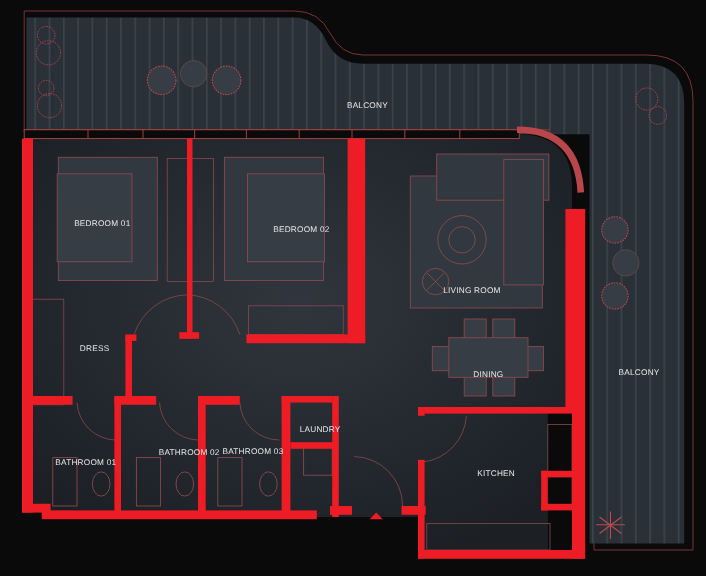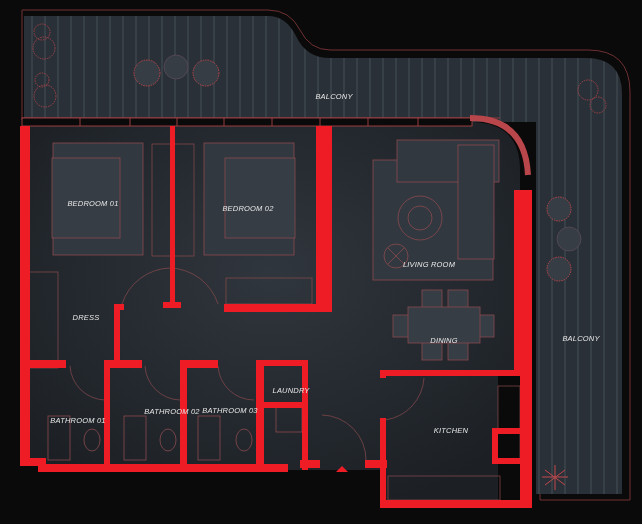--- a/index.html
+++ b/index.html
@@ -1,20 +1,20 @@
 <!DOCTYPE html>
 <html><head>
 <meta charset="utf-8">
 <style>
   html, body { margin: 0; padding: 0; background: #0a0a0a; }
   body { width: 642px; height: 524px; overflow: hidden; position: relative;
          font-family: "Liberation Sans", "DejaVu Sans", sans-serif; }
   #plan { position: absolute; left: 0; top: 0; width: 642px; height: 524px; }
   .room-label { position: absolute; color: #e6e6e6; font-size: 7.5px; letter-spacing: 0.2px;
-                white-space: nowrap; transform: translate(-50%, -50%); text-transform: uppercase; font-style: italic; }
+                white-space: nowrap; transform: translate(-50%, -50%); text-transform: uppercase; }
 </style>
 </head>
 <body>
 
 <svg id="plan" viewBox="0 0 642 524" xmlns="http://www.w3.org/2000/svg">
   <defs>
     <pattern id="deck" width="13" height="10" patternUnits="userSpaceOnUse">
       <rect width="13" height="10" fill="#2a3038"></rect>
       <line x1="6" y1="0" x2="6" y2="10" stroke="#56606a" stroke-width="0.6"></line>
     </pattern>
@@ -158,21 +158,21 @@
     <rect x="492" y="428" width="6" height="36"></rect>
     <rect x="492" y="458" width="30" height="6"></rect>
   </g>
 
   <polygon points="336,472 348,472 342,466" fill="#ee1c24"></polygon>
 </svg>
 
 <div>
   <div class="room-label" style="left:334px;top:96px">BALCONY</div>
   <div class="room-label" style="left:93px;top:203px">BEDROOM 01</div>
-  <div class="room-label" style="left:248px;top:208px">BEDROOM 02</div>
+  <div class="room-label" style="left:274px;top:208px">BEDROOM 02</div>
   <div class="room-label" style="left:429px;top:264px">LIVING ROOM</div>
   <div class="room-label" style="left:444px;top:340px">DINING</div>
   <div class="room-label" style="left:581px;top:338px">BALCONY</div>
   <div class="room-label" style="left:86px;top:317px">DRESS</div>
   <div class="room-label" style="left:291px;top:390px">LAUNDRY</div>
   <div class="room-label" style="left:78px;top:420px">BATHROOM 01</div>
   <div class="room-label" style="left:172px;top:411px">BATHROOM 02</div>
   <div class="room-label" style="left:230px;top:410px">BATHROOM 03</div>
   <div class="room-label" style="left:451px;top:430px">KITCHEN</div>
 </div>

